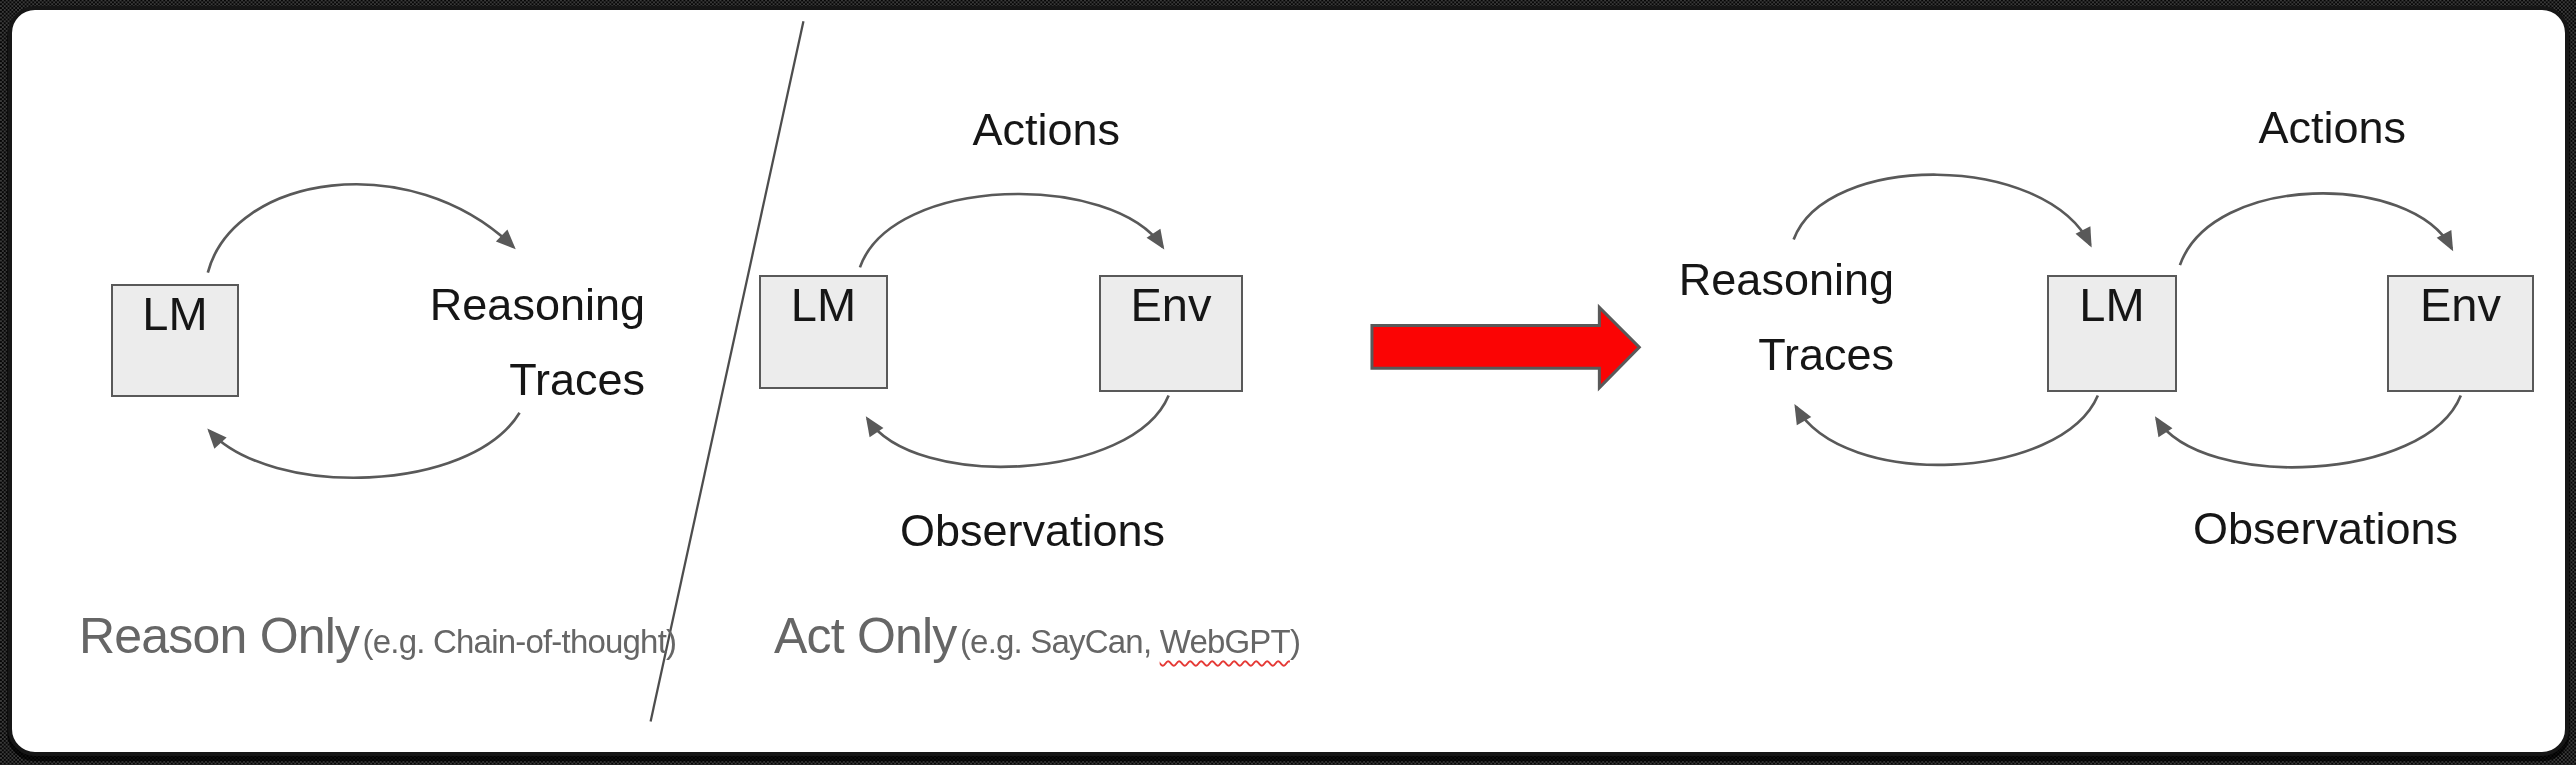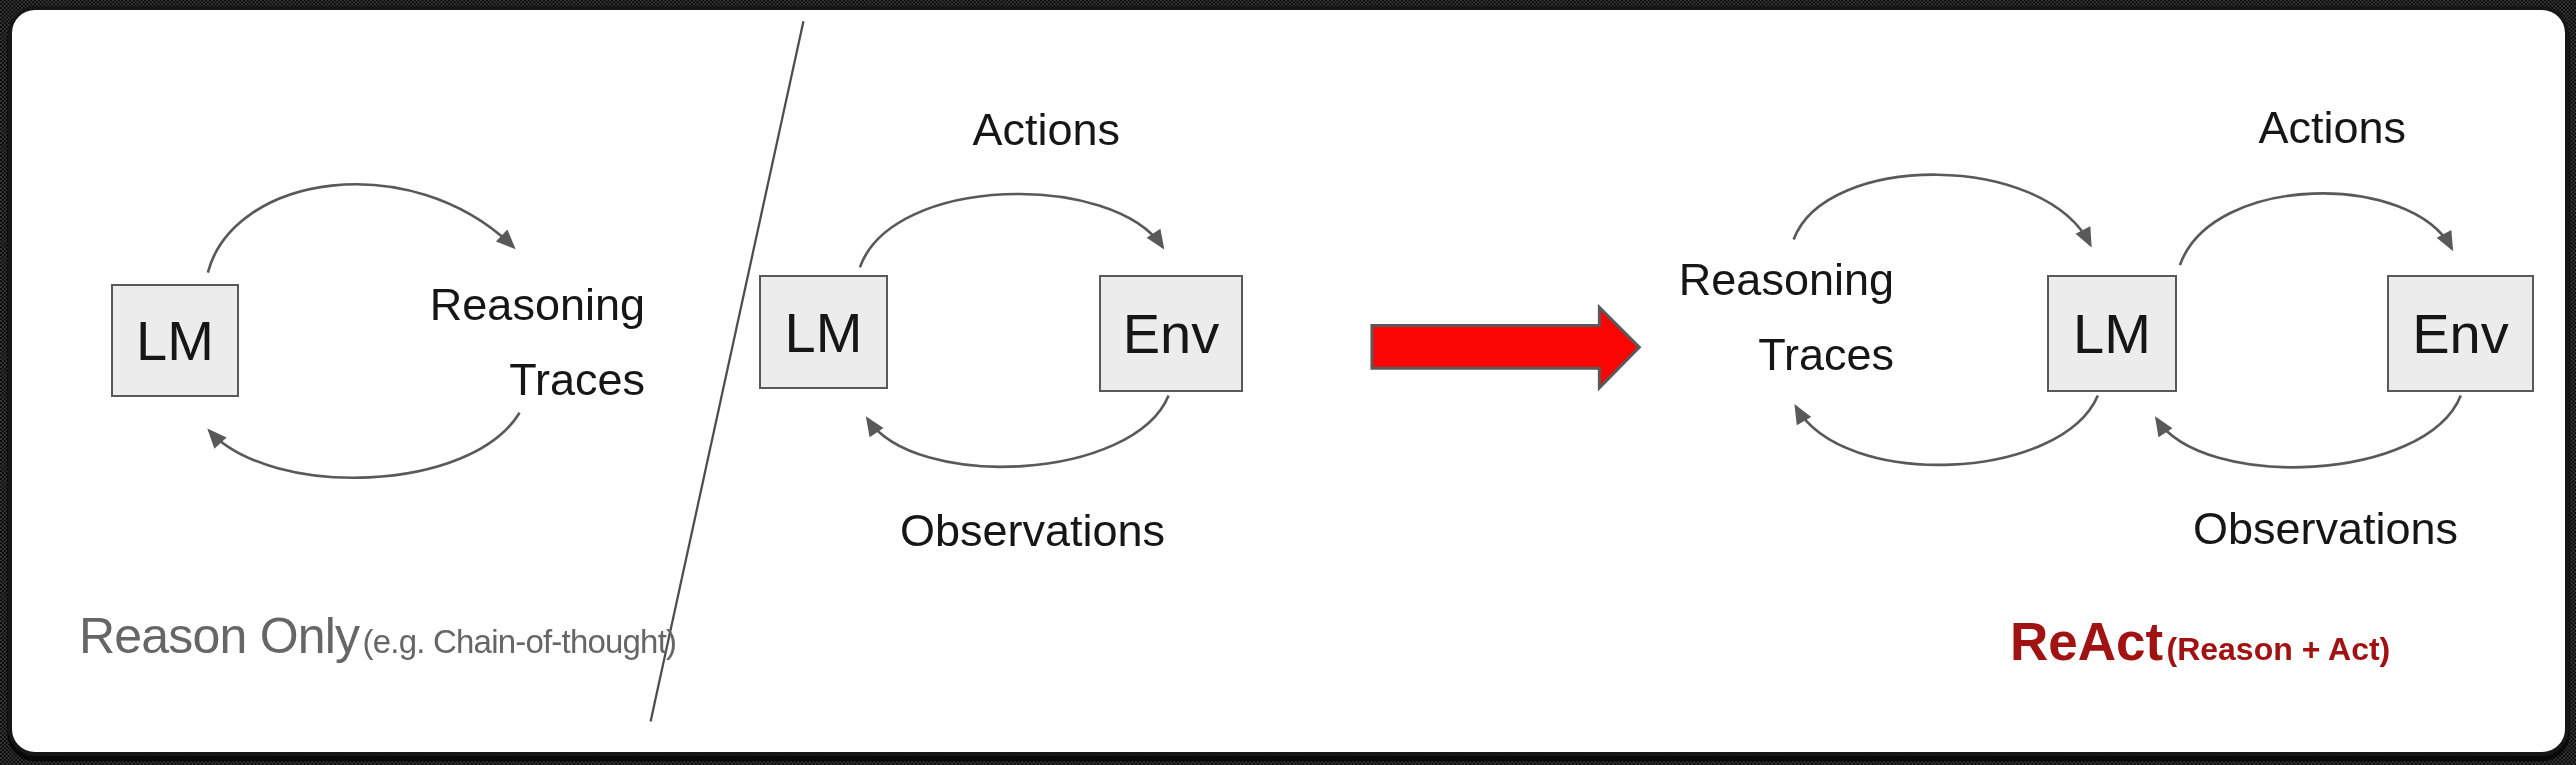--- a/index.html
+++ b/index.html
@@ -43,25 +43,24 @@
   .arrowhead-path { fill: var(--arrow-stroke, #595959); }
   .big-red-arrow {
     fill: var(--big-arrow-red, #fb0404);
     stroke: var(--box-border, #595959);
     stroke-width: 4;
     stroke-linejoin: miter;
   }
   .node-box {
     position: absolute;
     display: flex;
-    align-items: center;
     justify-content: center;
     background: var(--box-fill, #ececec);
     border: 2.3px solid var(--box-border, #595959);
-    font-size: 56px;
+    font-size: 47px;
     color: #161616;
     box-sizing: border-box;
   }
   .loop-label {
     position: absolute;
     text-align: right;
     font-size: 45px;
     color: #161616;
     white-space: nowrap;
   }
@@ -138,20 +137,24 @@
   </div>
 
   <div class="node-box" style="left:1099px; top:275px; width:144px; height:117px;">
     <span>Env</span>
   </div>
 
   <div class="loop-label" style="left:864px; top:505px; width:301px;">
     <span>Observations</span>
   </div>
 
+  <div class="caption" style="left:774px; top:607px;">
+    <span class="big">Act Only</span>
+    <span class="small">(e.g. SayCan, </span><span class="small squiggle">WebGPT</span><span class="small">)</span>
+  </div>
 
   <div class="loop-label two-line" style="left:1657px; top:242px; width:237px;">
     <span>Reasoning</span>
     <span>Traces</span>
   </div>
 
   <div class="loop-label" style="left:2195px; top:102px; width:211px;">
     <span>Actions</span>
   </div>
 
@@ -160,18 +163,14 @@
   </div>
 
   <div class="node-box" style="left:2387px; top:275px; width:147px; height:117px;">
     <span>Env</span>
   </div>
 
   <div class="loop-label" style="left:2157px; top:503px; width:301px;">
     <span>Observations</span>
   </div>
 
-  <div class="caption react-caption" style="left:2010px; top:611px;">
-    <span class="big">ReAct</span>
-    <span class="small">(Reason + Act)</span>
-  </div>
 </div>
 
 
 </body></html>

